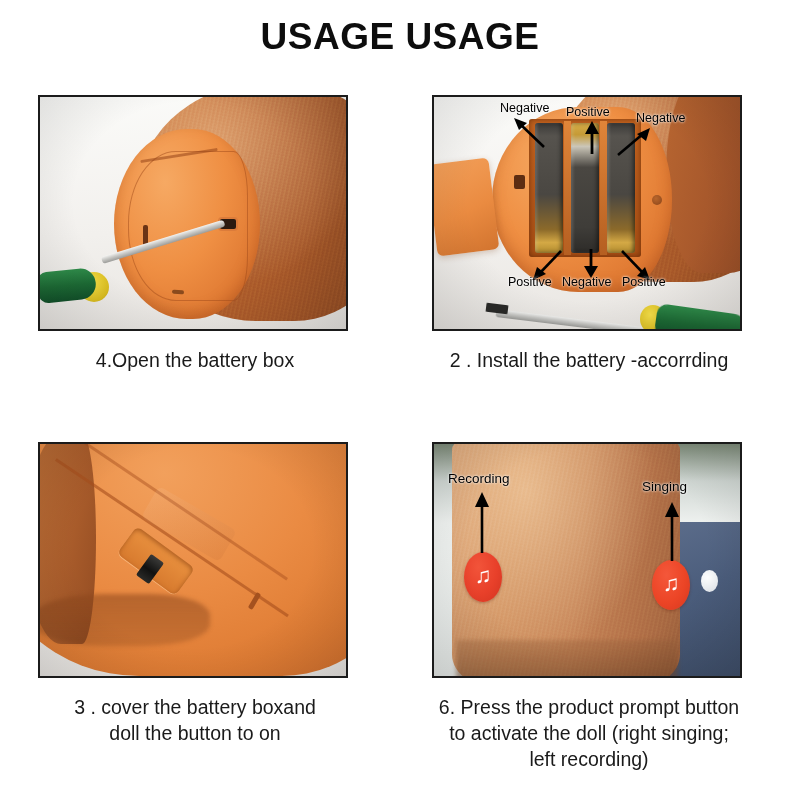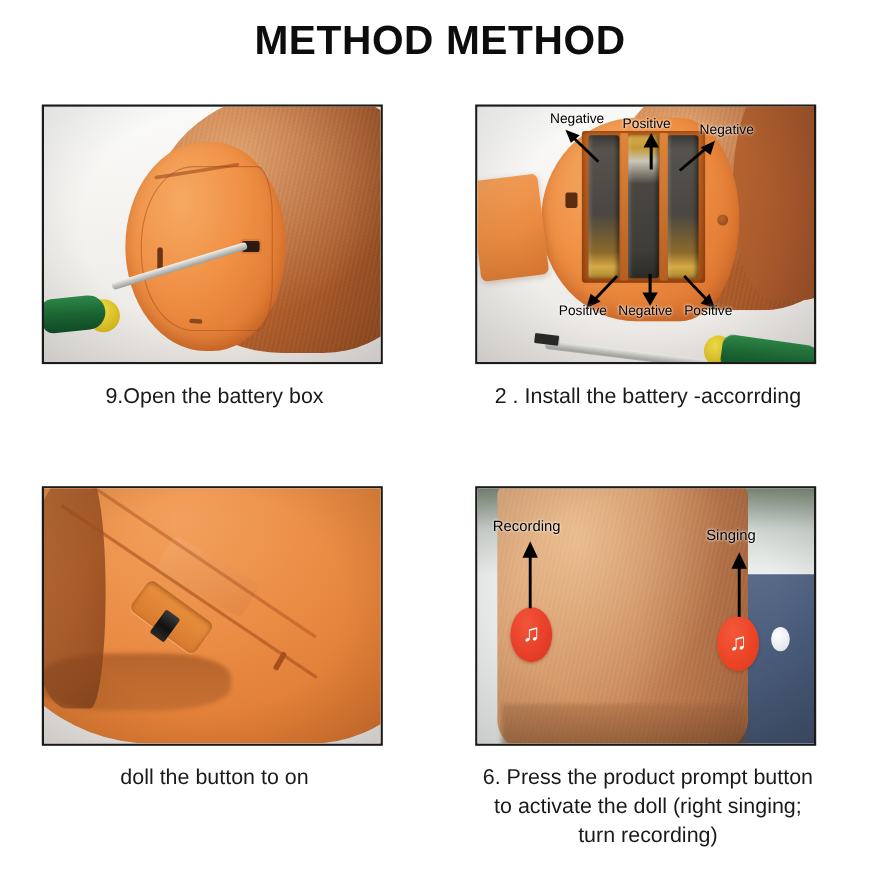--- a/index.html
+++ b/index.html
@@ -209,21 +209,21 @@
     position: absolute;
     inset: 0;
     pointer-events: none;
     background: radial-gradient(ellipse at 50% 45%, rgba(0,0,0,0) 55%, rgba(0,0,0,0.13) 100%);
   }
   .blur-soft { filter: blur(0.6px); }
 </style>
 </head>
 <body>
 
-<div class="page-title">METHOD METHOD</div>
+<div class="page-title">USAGE USAGE</div>
 
 <div class="steps">
 
   <div class="step step-1">
     <div class="photo">
       <div class="photo-inner">
         <div class="bg-white-table"></div>
 
         <div class="plush" style="left:95px; top:-12px; width:265px; height:236px;">
           <div class="fur-texture"></div>
@@ -238,21 +238,21 @@
         <div style="position:absolute; left:132px; top:193px; width:12px; height:4px; background:#8a4a1d; border-radius:2px; transform:rotate(4deg);"></div>
 
         <div class="sd-shaft" style="left:62px; top:160px; width:128px; transform:rotate(-17deg); transform-origin:left center;"></div>
         <div class="sd-collar" style="left:39px; top:175px; width:30px; height:30px;"></div>
         <div class="sd-handle" style="left:-2px; top:176px; width:58px; height:31px; transform:rotate(-6deg);"></div>
 
         <div class="vignette"></div>
       </div>
     </div>
     <div class="caption">
-      <span class="cap-line">9.Open the battery box</span>
+      <span class="cap-line">4.Open the battery box</span>
     </div>
   </div>
 
   <div class="step step-2">
     <div class="photo">
       <div class="photo-inner">
         <div class="bg-white-table"></div>
 
         <div class="plush" style="left:120px; top:-30px; width:232px; height:215px; border-radius:44% 40% 40% 44% / 50% 50% 50% 50%;">
           <div class="fur-texture"></div>
@@ -353,20 +353,21 @@
 
         <div style="position:absolute; left:212px; top:148px; width:5px; height:18px; background:#a4511f; border-radius:2px; transform:rotate(30deg);"></div>
 
         <div style="position:absolute; left:104px; top:62px; width:90px; height:36px; border-radius:6px;
                     background:linear-gradient(120deg, rgba(255,255,255,0.07), rgba(140,60,20,0.08)); transform:rotate(30deg);"></div>
 
         <div class="vignette"></div>
       </div>
     </div>
     <div class="caption">
+      <span class="cap-line">3 . cover the battery boxand</span>
       <span class="cap-line">doll the button to on</span>
     </div>
   </div>
 
   <div class="step step-4">
     <div class="photo">
       <div class="photo-inner">
 
         <div style="position:absolute; inset:0; background:linear-gradient(180deg,#7c8a78 0%,#cfd6d2 16%,#eef1ef 34%,#e6eae8 100%);"></div>
         <div style="position:absolute; right:0; top:78px; width:96px; height:158px;
@@ -401,17 +402,17 @@
           <polygon points="10,0 17,15 3,15" fill="#000"></polygon>
         </svg>
         <div class="anno anno-lg" style="left:208px; top:36px;">Singing</div>
 
         <div class="vignette"></div>
       </div>
     </div>
     <div class="caption">
       <span class="cap-line">6. Press the product prompt button</span>
       <span class="cap-line">to activate the doll (right singing;</span>
-      <span class="cap-line">turn recording)</span>
+      <span class="cap-line">left recording)</span>
     </div>
   </div>
 
 </div>
 
 </body></html>

